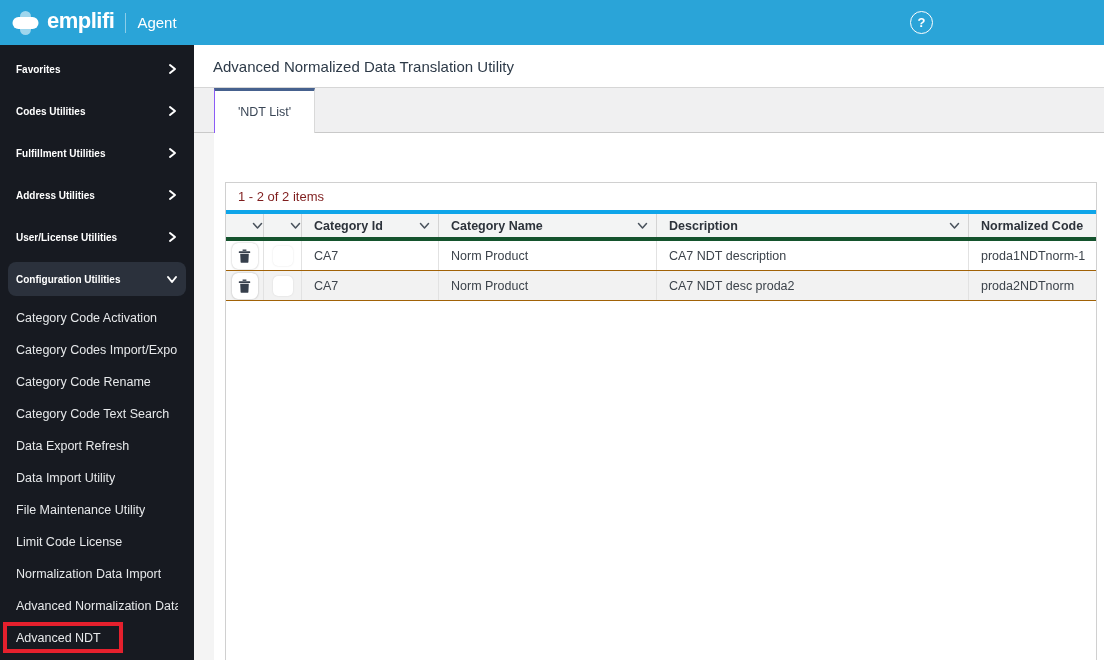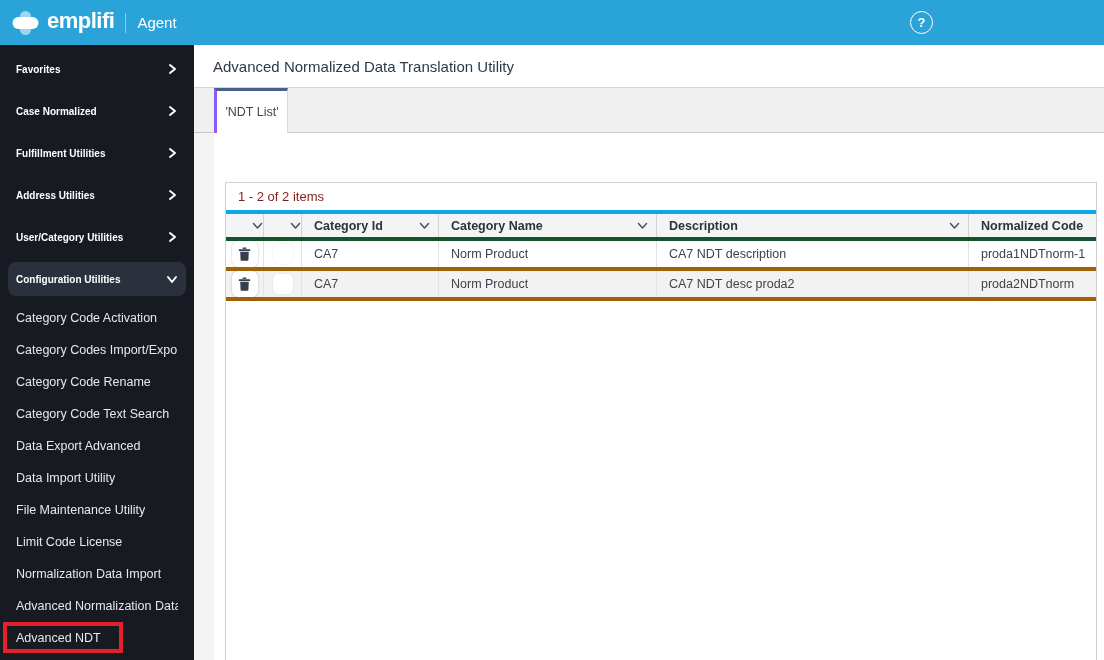--- a/index.html
+++ b/index.html
@@ -36,42 +36,42 @@
              border:4px solid #e5202d; pointer-events:none; }
 
   
   .main { flex:1; display:flex; flex-direction:column; min-width:0; background:#fff;border-radius:22px; }
   .title-bar { height:43px; flex:0 0 43px; background:#fff; border-bottom:1px solid #d6d6d6;
                display:flex; align-items:center; padding-left:19px; }
   .title-bar h1 { font-size:15px; font-weight:500; color:#2d3a48; }
 
   .tab-strip { height:45px; flex:0 0 45px; background:#f0f0f1; border-bottom:1px solid #c9c9c9;
                display:flex; align-items:flex-start; padding-left:20px; }
-  .tab { height:45px; width:74px; margin-bottom:-1px; background:#fff; border-top:3px solid #46618e;
-         border-left:3px solid #8b5cf6; border-right:1px solid #d9d9d9; z-index:1;
+  .tab { height:45px; width:101px; margin-bottom:-1px; background:#fff; border-top:3px solid #46618e;
+         border-left:1px solid #8b5cf6; border-right:1px solid #d9d9d9; z-index:1;
          display:flex; align-items:center; justify-content:center; font-size:12.5px; color:#3a4656; cursor:pointer; }
 
   .content { flex:1; position:relative; background:#fff; min-height:0; }
   .gutter-left { position:absolute; left:0; top:0; bottom:0; width:20px; background:#f4f4f4; }
 
   
   .table-panel { position:absolute; left:31px; top:49px; width:872px; height:560px;
                  background:#fff; border:1px solid #d0d0d0; }
   .items-bar { height:31px; display:flex; align-items:center; padding-left:12px;
                font-size:13px; color:#7f1d1d; border-bottom:4px solid #0ea5e9; background:#fff; }
 
   .grid-row { display:grid; grid-template-columns:38px 38px 137px 218px 312px 1fr; }
   .grid-header { background:#f3f4f4; border-bottom:4px solid #14532d; height:27px; }
   .hcell { display:flex; align-items:center; padding:0 8px 0 12px; font-size:12.5px; font-weight:700;
            color:#2d333b; border-right:1px solid #d4d4d4; cursor:pointer; overflow:hidden; white-space:nowrap; }
   .hcell.icon-only { justify-content:center; padding:0; }
   .hcell:last-child { border-right:none; }
   .hcell .sort { margin-left:auto; display:flex; padding-left:6px; }
 
-  .drow { height:30px; border-bottom:4px solid #a16207; background:#fff; }
+  .drow { height:30px; border-bottom:1px solid #a16207; background:#fff; }
   .drow.alt { background:#f2f2f2; }
   .dcell { display:flex; align-items:center; padding-left:12px; font-size:12.5px; color:#3c434b;
            border-right:1px solid #e2e2e2; overflow:hidden; white-space:nowrap; }
   .dcell:last-child { border-right:none; }
   .dcell.center { justify-content:center; padding:0; }
 
   .trash-btn { width:26px; height:26px; border:none; border-radius:6px; background:#fff;
                box-shadow:0 0 2px rgba(0,0,0,0.3); display:flex; align-items:center; justify-content:center;
                cursor:pointer; }
   .row-check { width:20px; height:20px; border-radius:5px; background:#fff;
@@ -100,21 +100,21 @@
     <nav class="sidebar">
       <div class="nav-item">
         <span>Favorites</span>
         <span class="chev">
             <svg width="12" height="12" viewBox="0 0 12 12">
               <polyline points="4,2 9,6 4,10" fill="none" stroke="#fff" stroke-width="2" stroke-linecap="round" stroke-linejoin="round"></polyline>
             </svg>
           </span>
       </div>
       <div class="nav-item">
-        <span>Case Normalized</span>
+        <span>Codes Utilities</span>
         <span class="chev">
             <svg width="12" height="12" viewBox="0 0 12 12">
               <polyline points="4,2 9,6 4,10" fill="none" stroke="#fff" stroke-width="2" stroke-linecap="round" stroke-linejoin="round"></polyline>
             </svg>
           </span>
       </div>
       <div class="nav-item">
         <span>Fulfillment Utilities</span>
         <span class="chev">
             <svg width="12" height="12" viewBox="0 0 12 12">
@@ -124,21 +124,21 @@
       </div>
       <div class="nav-item">
         <span>Address Utilities</span>
         <span class="chev">
             <svg width="12" height="12" viewBox="0 0 12 12">
               <polyline points="4,2 9,6 4,10" fill="none" stroke="#fff" stroke-width="2" stroke-linecap="round" stroke-linejoin="round"></polyline>
             </svg>
           </span>
       </div>
       <div class="nav-item">
-        <span>User/Category Utilities</span>
+        <span>User/License Utilities</span>
         <span class="chev">
             <svg width="12" height="12" viewBox="0 0 12 12">
               <polyline points="4,2 9,6 4,10" fill="none" stroke="#fff" stroke-width="2" stroke-linecap="round" stroke-linejoin="round"></polyline>
             </svg>
           </span>
       </div>
       <div class="nav-item active">
         <span>Configuration Utilities</span>
         <span class="chev">
             <svg width="12" height="12" viewBox="0 0 12 12">
@@ -154,21 +154,21 @@
         <div class="sub-item">
             <span>Category Codes Import/Export</span>
           </div>
         <div class="sub-item">
             <span>Category Code Rename</span>
           </div>
         <div class="sub-item">
             <span>Category Code Text Search</span>
           </div>
         <div class="sub-item">
-            <span>Data Export Advanced</span>
+            <span>Data Export Refresh</span>
           </div>
         <div class="sub-item">
             <span>Data Import Utility</span>
           </div>
         <div class="sub-item">
             <span>File Maintenance Utility</span>
           </div>
         <div class="sub-item">
             <span>Limit Code License</span>
           </div>

